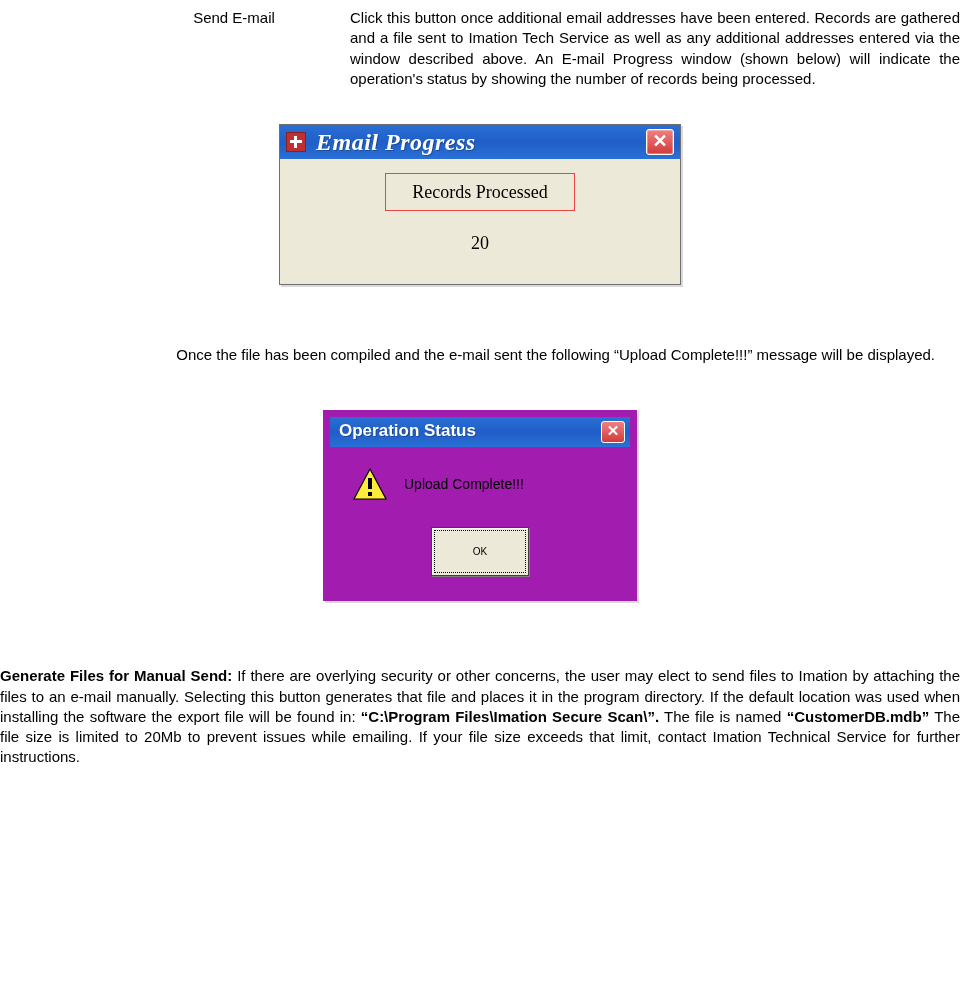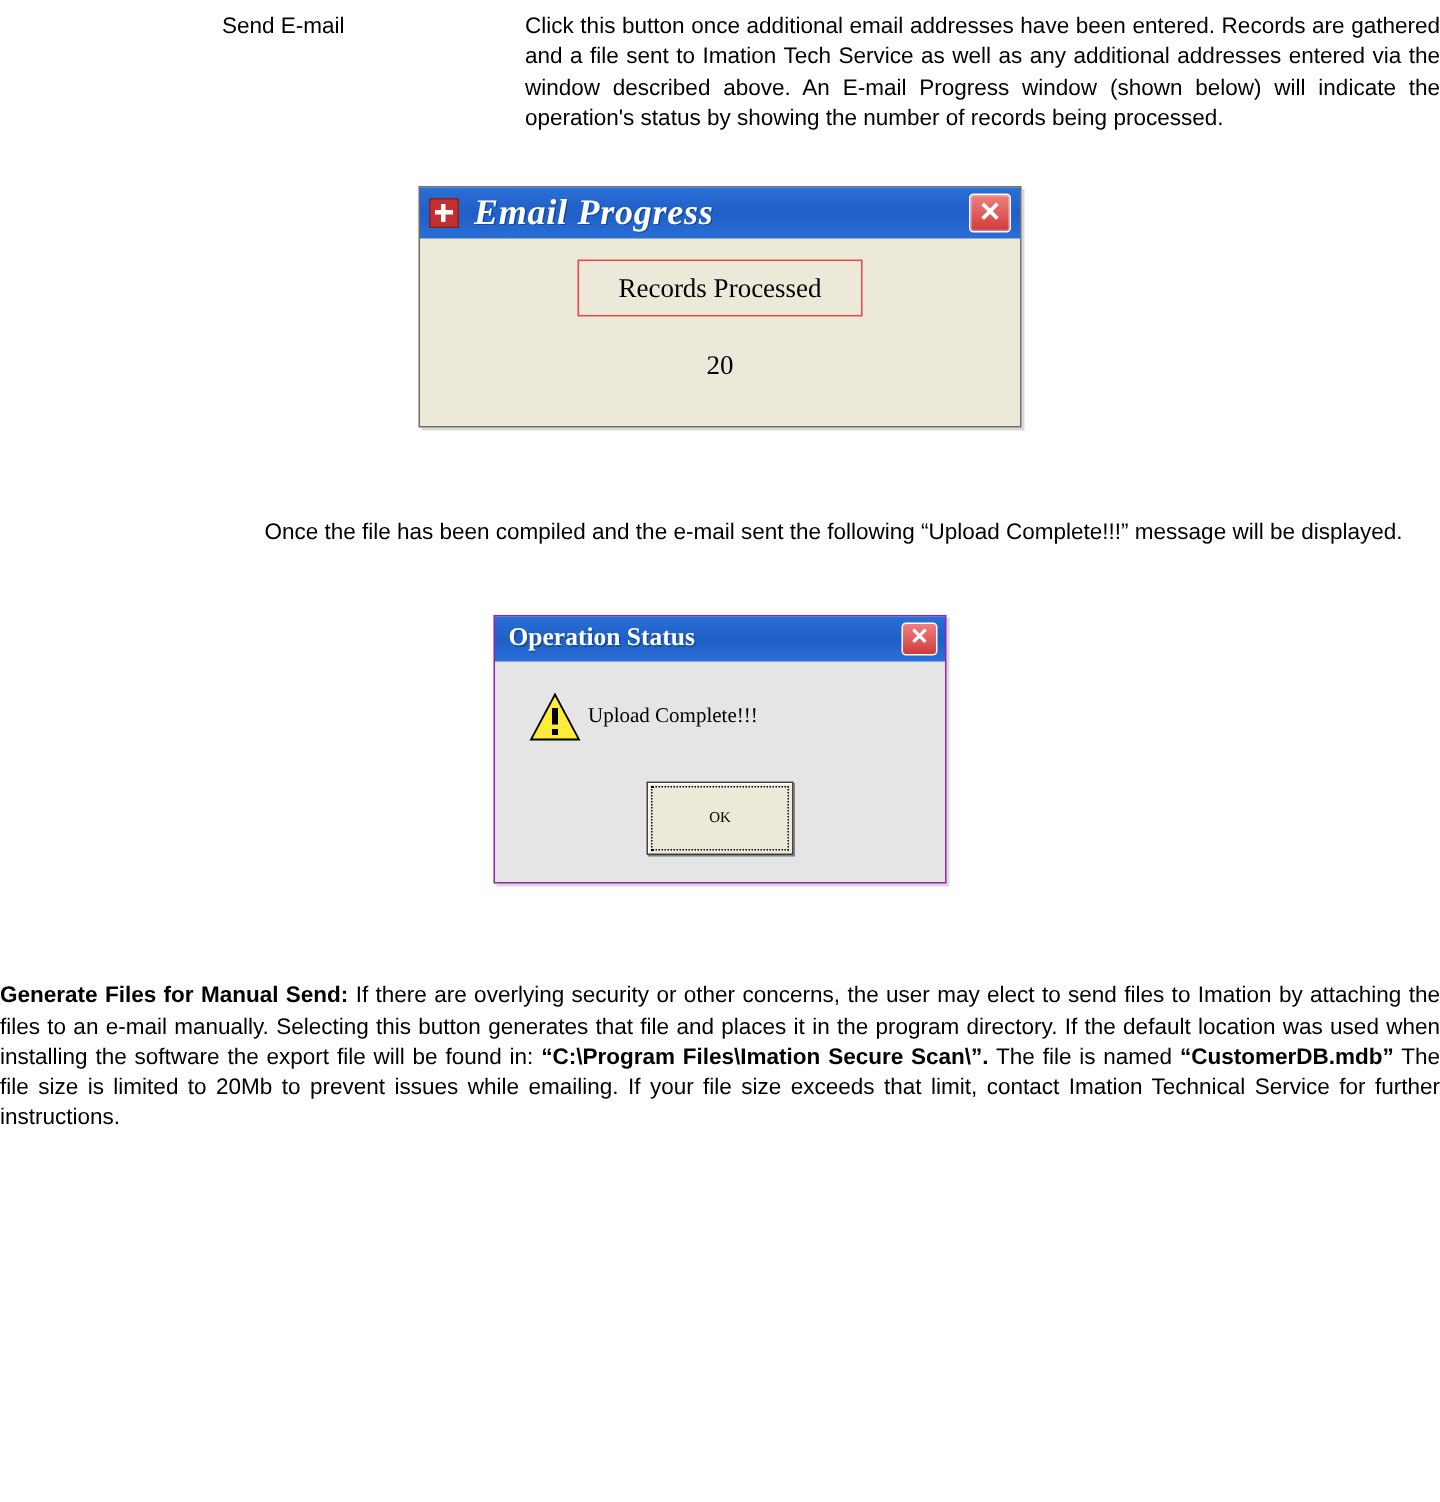--- a/index.html
+++ b/index.html
@@ -17,21 +17,21 @@
   }
   .row1 {
     display: flex;
     padding-top: 8px;
   }
   .col-label {
     width: 350px;
     padding-left: 148px;
     padding-right: 30px;
     box-sizing: border-box;
-    text-align: left;
+    text-align: center;
   }
   .col-body {
     flex: 1;
     padding-right: 0px;
     text-align: justify;
   }
   .fig-wrap {
     text-align: center;
     margin: 35px 0 60px 0;
   }
@@ -118,25 +118,25 @@
     margin-bottom: 20px;
   }
   .count {
     font-size:18px;
   }
 
   
   .win2 {
     display:inline-block;
     width: 300px;
-    background:#e5e5e5;
-    border:1px solid #a21caf;
+    background:#a21caf;
+    border:7px solid #a21caf;
     box-shadow: 2px 2px 0 rgba(0,0,0,.15);
     text-align:left;
-    font-family: Liberation Serif, serif;
+    font-family: Liberation Sans, sans-serif;
   }
   .titlebar2 {
     height: 30px;
     background: linear-gradient(to bottom, #2a6fd6 0%, #1f5fc7 50%, #2a6fd6 100%);
     display:flex;
     align-items:center;
     padding:0 5px;
   }
   .tb2-title {
     color:#fff;
@@ -157,21 +157,21 @@
     font-size:15px;
     text-align:center;
     line-height:18px;
   }
   .win2-body {
     padding: 20px 16px 18px 16px;
   }
   .msg-row {
     display:flex;
     align-items:center;
-    gap:4px;
+    gap:16px;
     margin-bottom:24px;
     padding-left:6px;
   }
   .warn-icon {
     width:36px; height:36px;
     position:relative;
   }
   .warn-icon svg { width:36px; height:36px; display:block; }
   .msg-text {
     font-size:14px;

